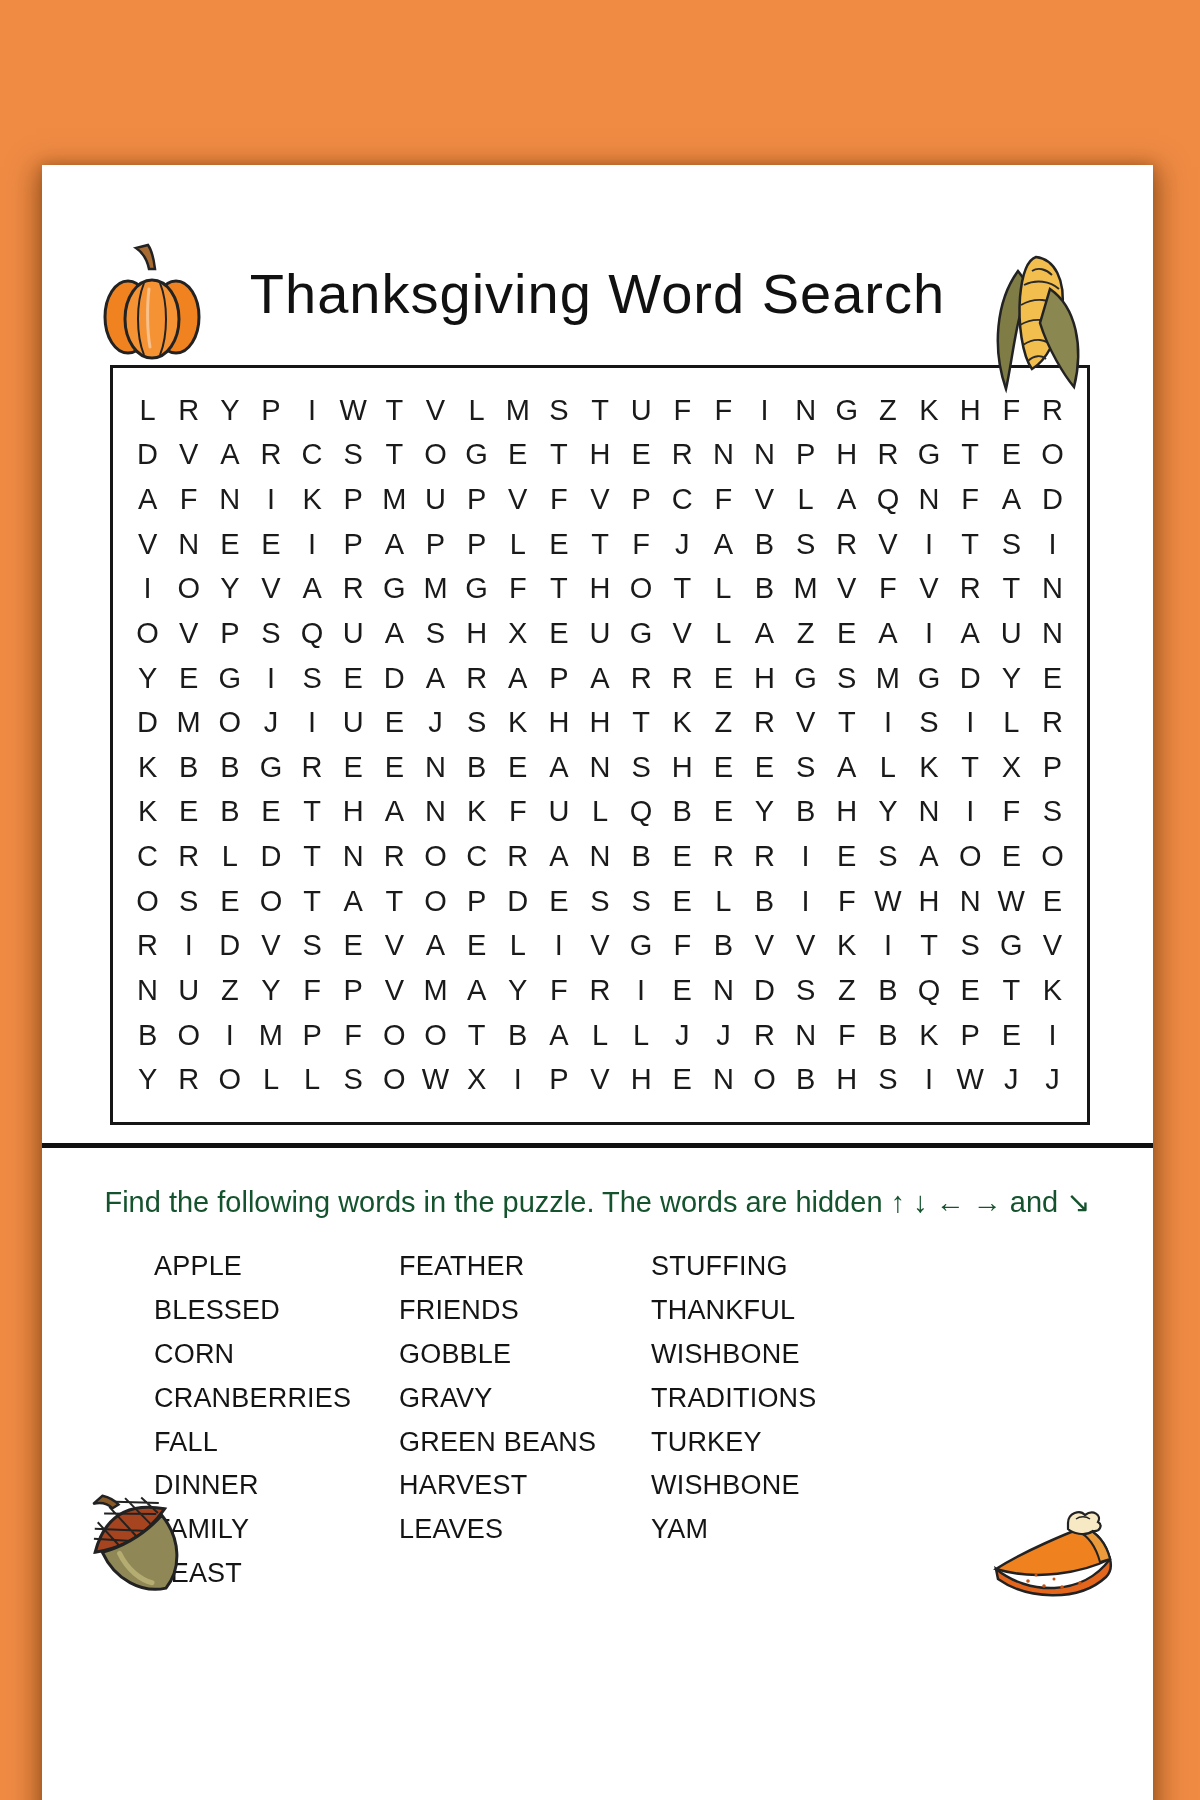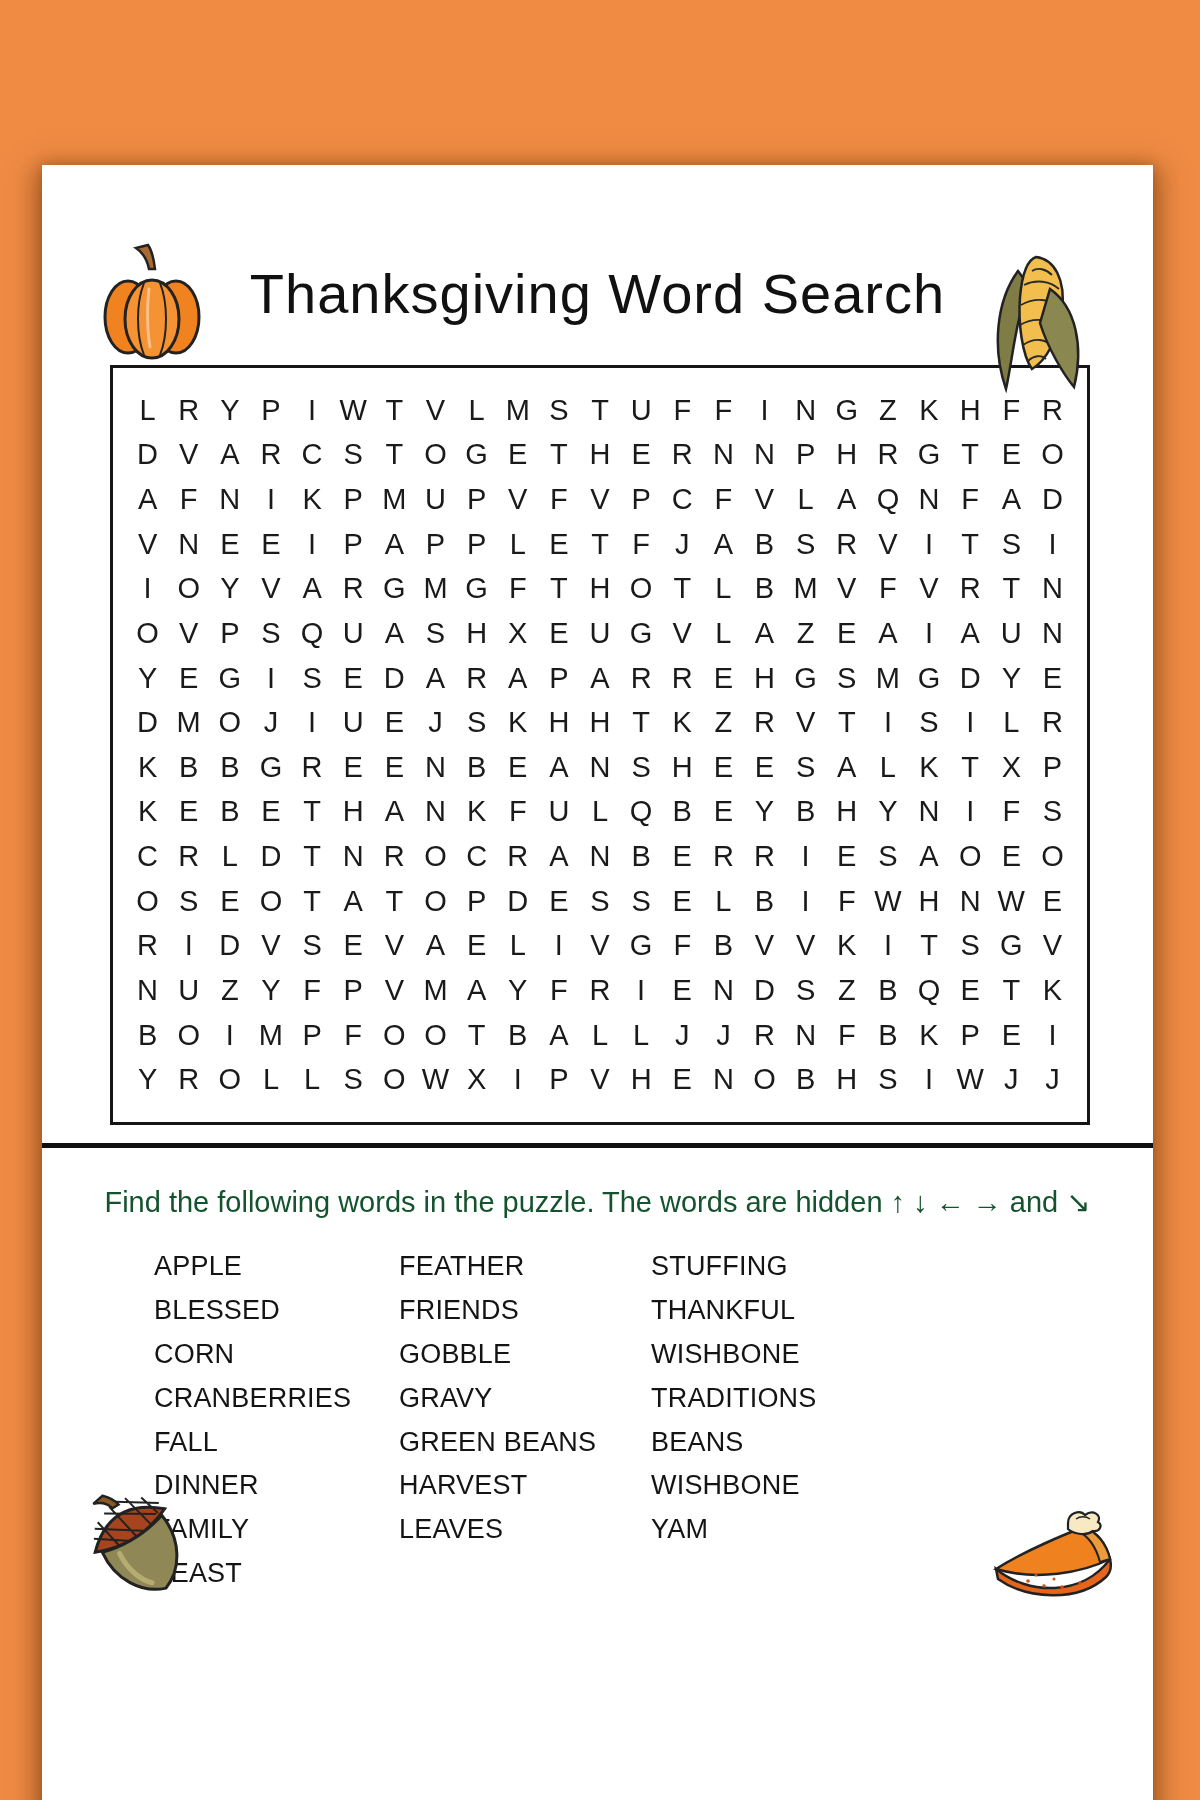--- a/index.html
+++ b/index.html
@@ -482,21 +482,21 @@
         <div class="witem">GRAVY</div>
         <div class="witem">GREEN BEANS</div>
         <div class="witem">HARVEST</div>
         <div class="witem">LEAVES</div>
       </div>
       <div class="wcol">
         <div class="witem">STUFFING</div>
         <div class="witem">THANKFUL</div>
         <div class="witem">WISHBONE</div>
         <div class="witem">TRADITIONS</div>
-        <div class="witem">BEANS</div>
+        <div class="witem">TURKEY</div>
         <div class="witem">WISHBONE</div>
         <div class="witem">YAM</div>
       </div>
     </div>
 
   <svg class="icon acorn-icon" viewBox="0 0 160 135">
     <g transform="rotate(-32 80 65)">
       <path d="M72 14 C70 6 64 2 58 0 L70 -2 C76 4 78 9 79 14 Z" fill="#8A5A28" stroke="#222" stroke-width="2.5" transform="translate(6,10)"></path>
       <path d="M40 52 Q80 14 122 52 Q81 70 40 52 Z" fill="#A6441F" stroke="#222" stroke-width="3"></path>
       <path d="M52 32 L96 62 M68 24 L112 52 M84 20 L120 44 M46 40 L80 64 M58 28 L64 60 M76 21 L84 64 M94 22 L102 58 M108 30 L114 52" fill="none" stroke="#222" stroke-width="2"></path>

